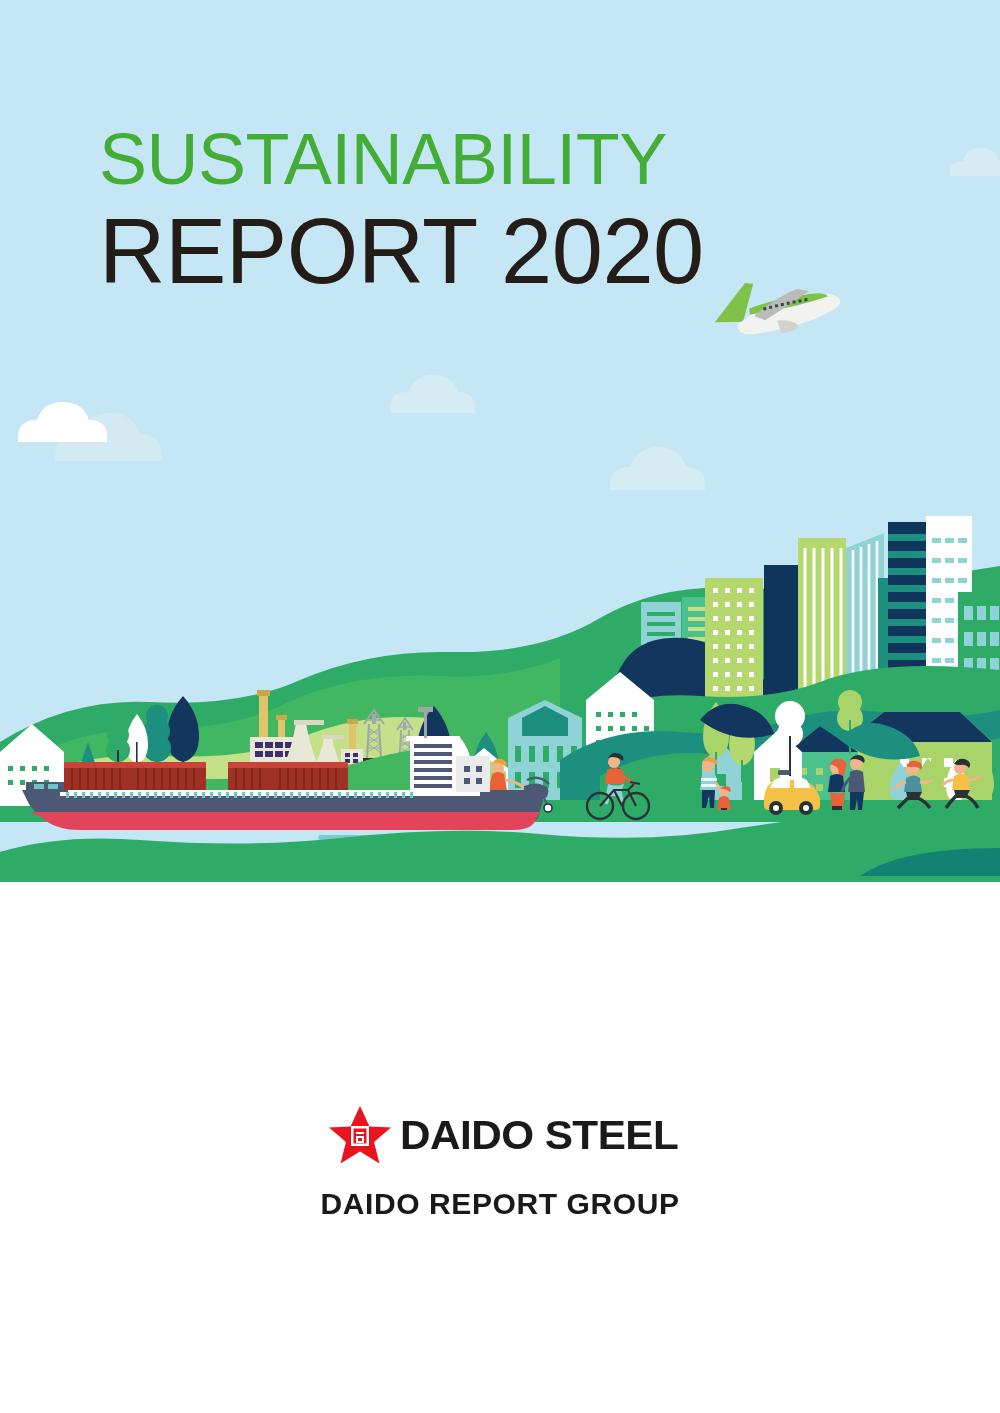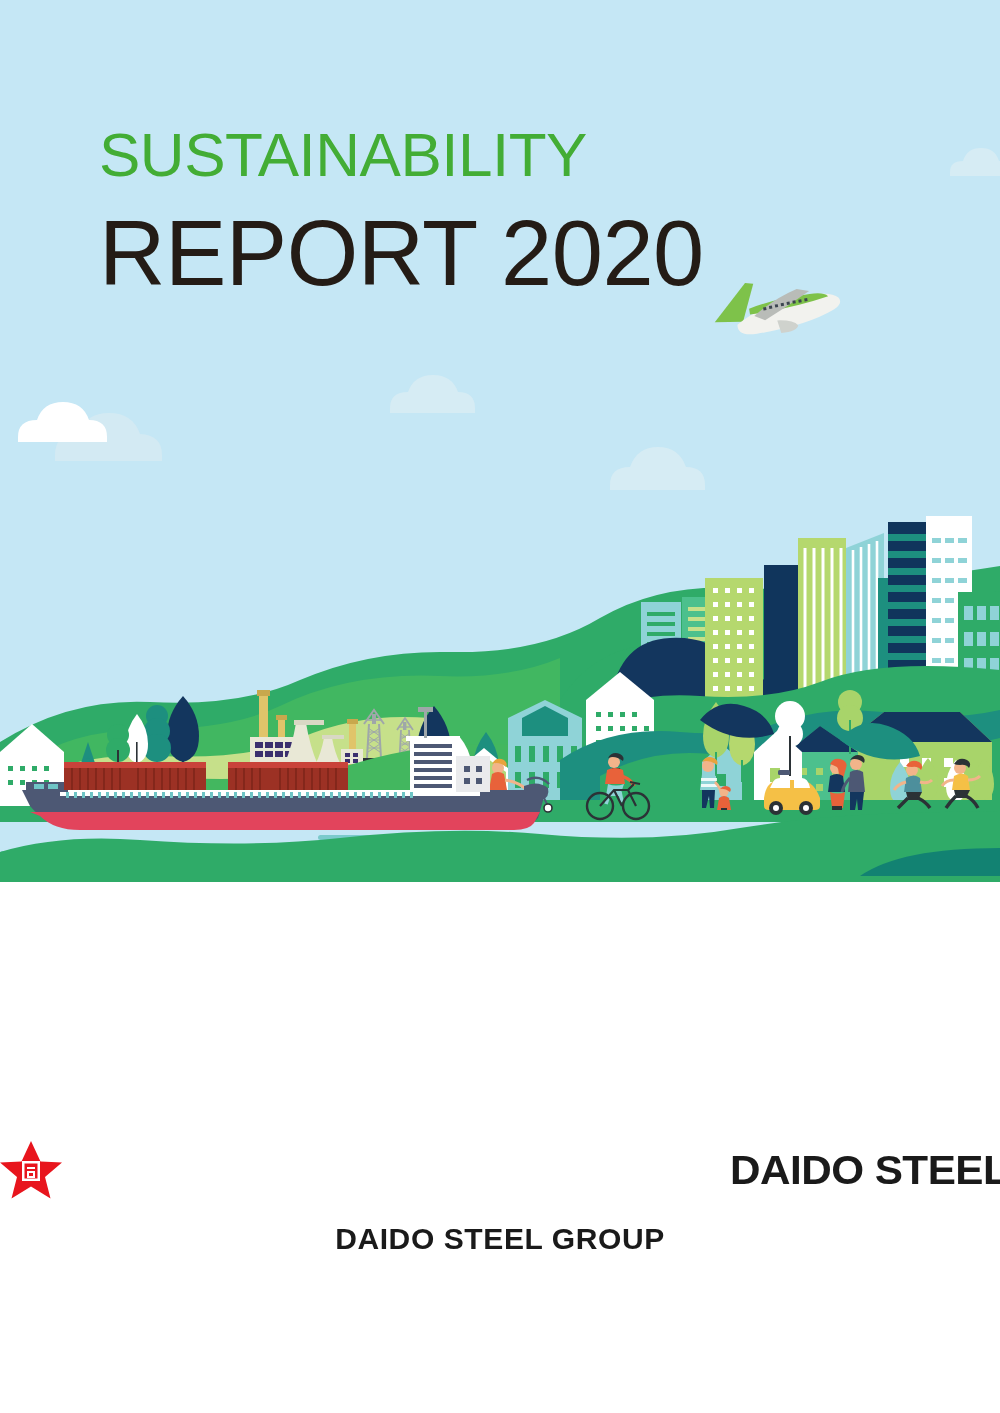--- a/index.html
+++ b/index.html
@@ -23,30 +23,30 @@
     position:absolute; left:99px; top:125px; z-index:20;
     pointer-events:none;
   }
   .title-line {
     font-family:"Liberation Sans", sans-serif;
     font-weight:400;
     letter-spacing:-0.5px;
     line-height:0.97;
     white-space:nowrap;
   }
-  #title-line1 { font-size:62px; color:#43ad35; }
-  #title-line2 { font-size:92px; color:#241c16; margin-top:24px; }
+  #title-line1 { font-size:72px; color:#43ad35; }
+  #title-line2 { font-size:92px; color:#241c16; margin-top:12px; }
 
   
   #logo-block {
     position:absolute; left:0; top:1105px; width:1000px;
     text-align:center; z-index:20;
   }
   #logo-row {
-    display:flex; align-items:center; justify-content:space-between; gap:9px;margin-top:35px;
+    display:flex; align-items:center; justify-content:center; gap:9px;
   }
   #logo-star { width:62px; height:60px; display:block; flex:0 0 auto; }
   #logo-wordmark {
     font-family:"Liberation Sans", sans-serif;
     font-weight:bold; font-size:41px; color:#1a1a1a;
     letter-spacing:-0.5px; line-height:1;
     transform:scaleX(1.03); transform-origin:left center;
   }
   #logo-group {
     margin-top:22px;
@@ -788,14 +788,14 @@
     <svg id="logo-star" viewBox="0 0 62 60" xmlns="http://www.w3.org/2000/svg">
       <polygon points="31,1 40.5,21.5 62,22.5 45,37 50.5,58.5 31,46.5 11.5,58.5 17,37 0,22.5 21.5,21.5" fill="#e8151d"></polygon>
       <rect x="22" y="21" width="18" height="20" fill="#ffffff"></rect>
       <rect x="24.5" y="23.5" width="13" height="15" fill="#e8151d"></rect>
       <rect x="27" y="27" width="8" height="2" fill="#ffffff"></rect>
       <rect x="27" y="31" width="8" height="7" fill="#ffffff"></rect>
       <rect x="29" y="33" width="4" height="3" fill="#e8151d"></rect>
     </svg>
     <div id="logo-wordmark">DAIDO  STEEL</div>
   </div>
-  <div id="logo-group">DAIDO STEEL GROUP</div>
+  <div id="logo-group">DAIDO REPORT GROUP</div>
 </div>
 
 </body></html>

